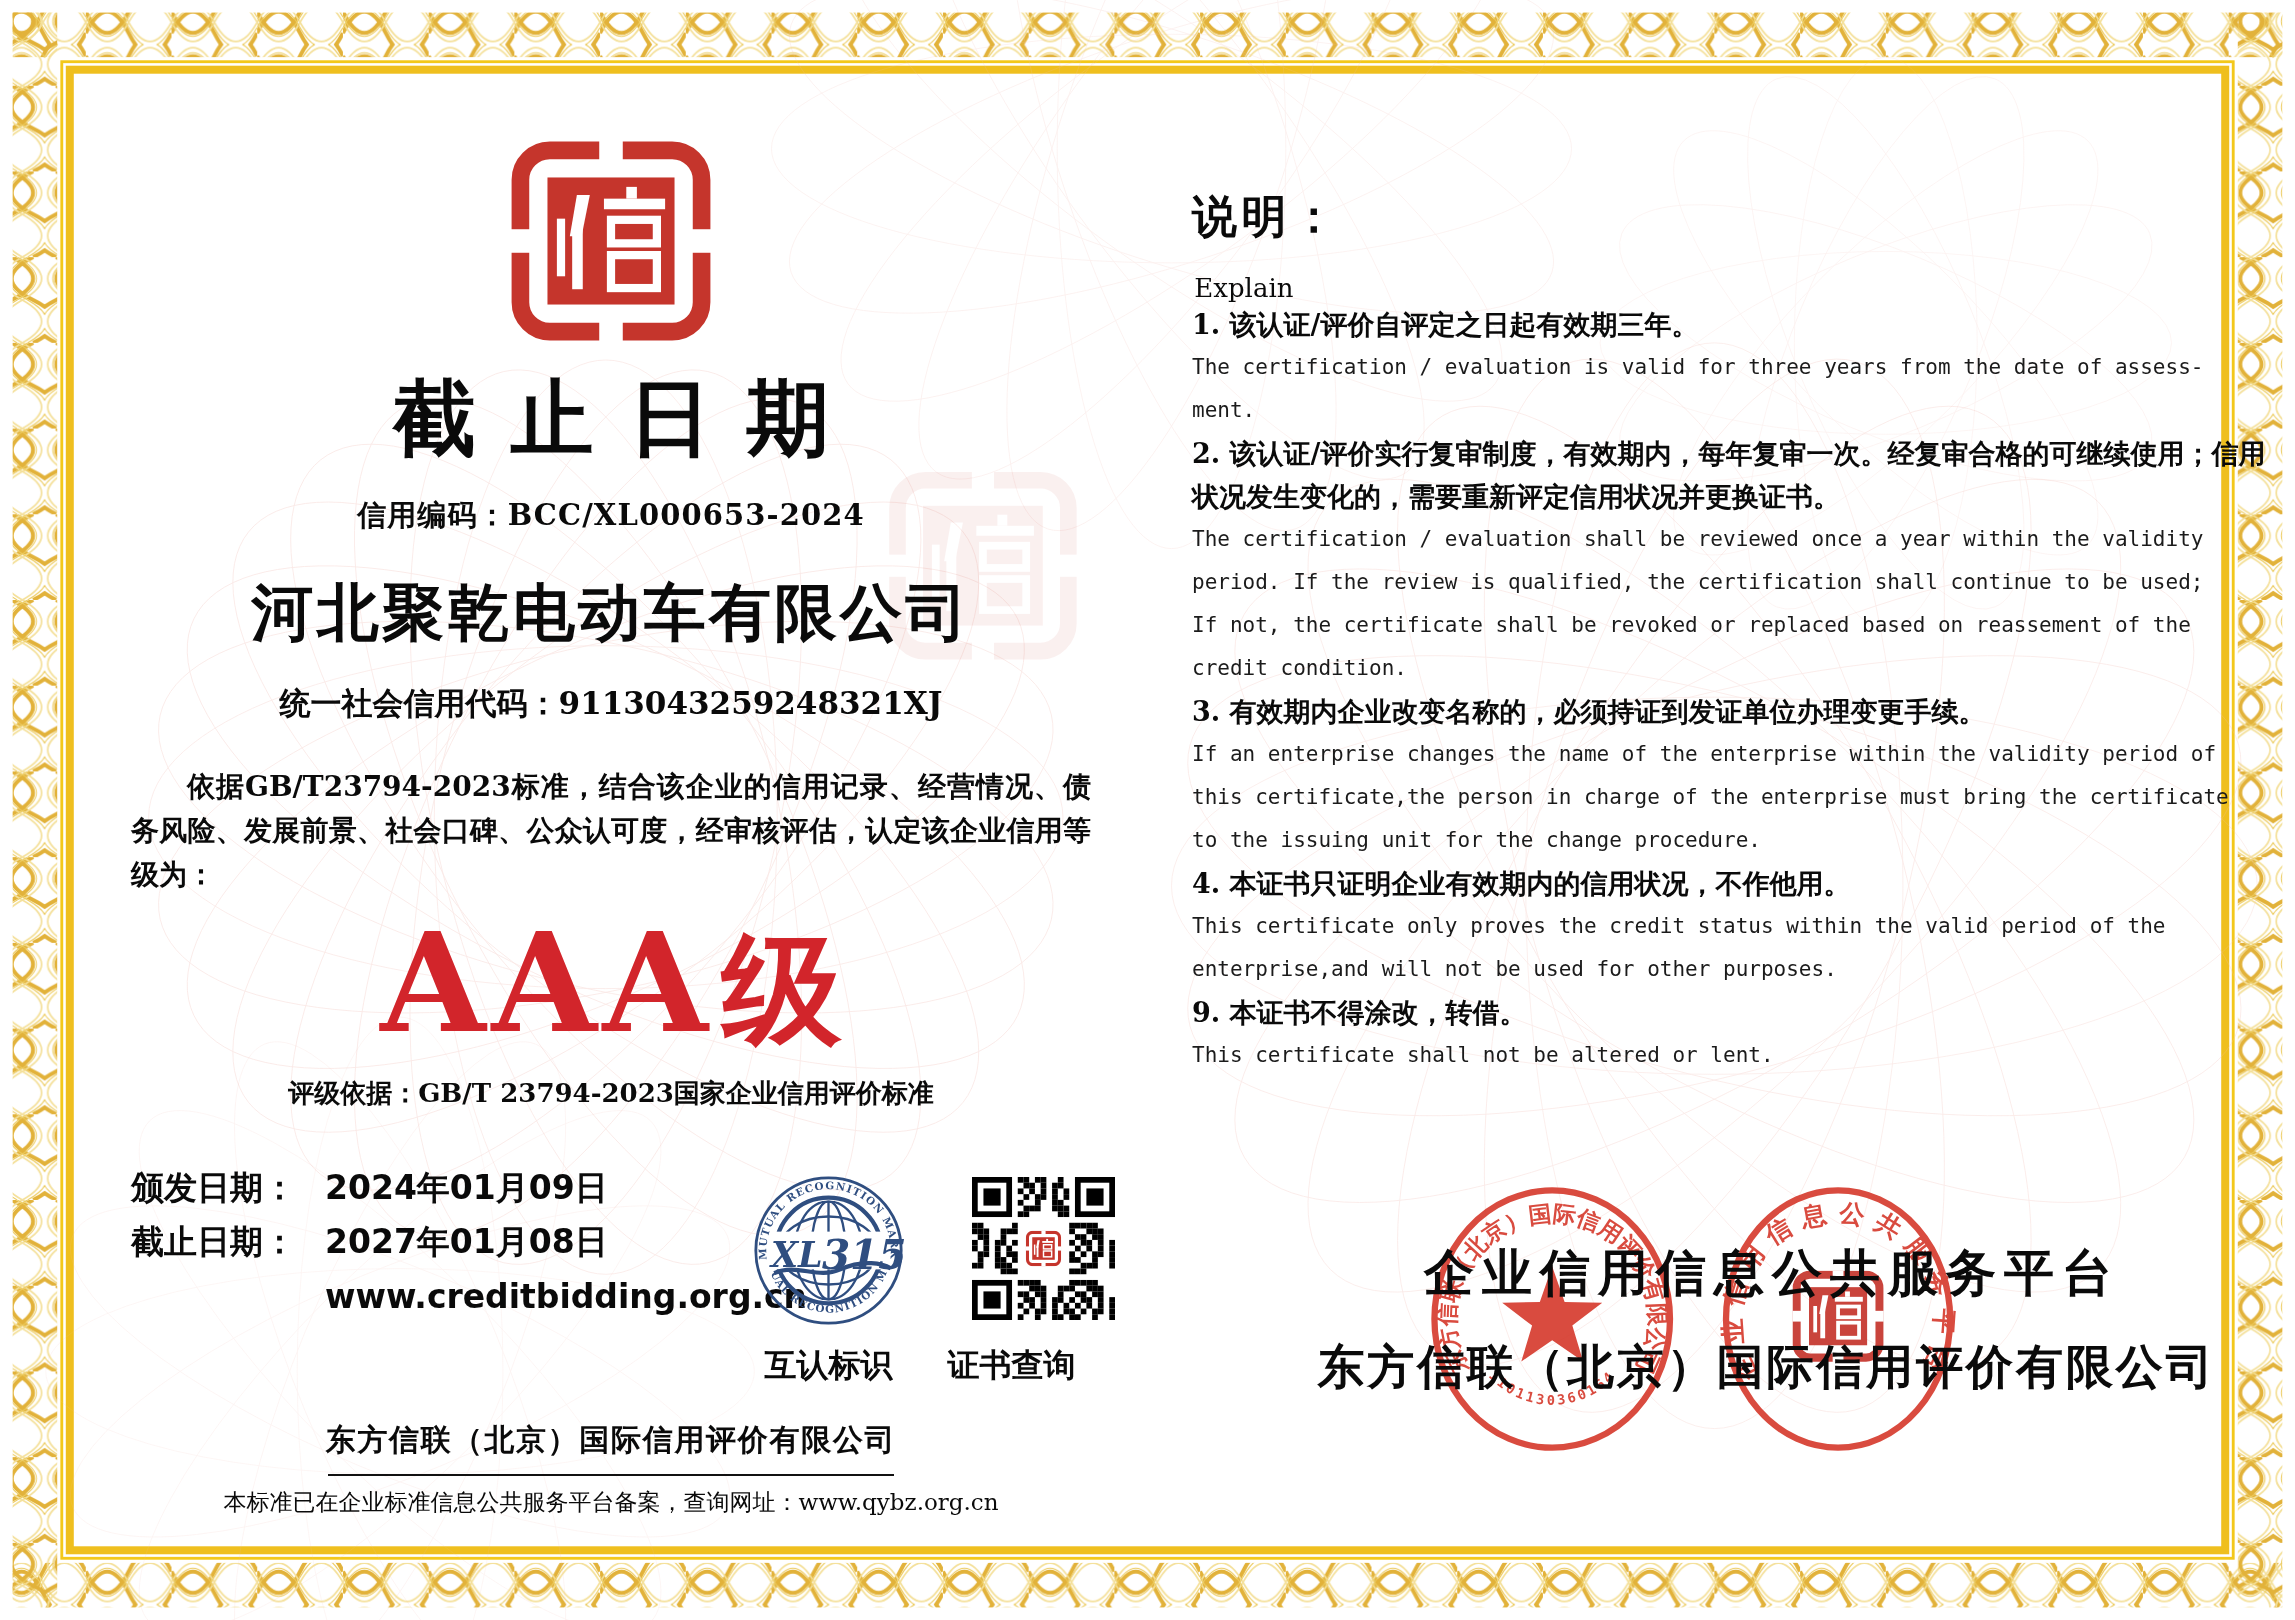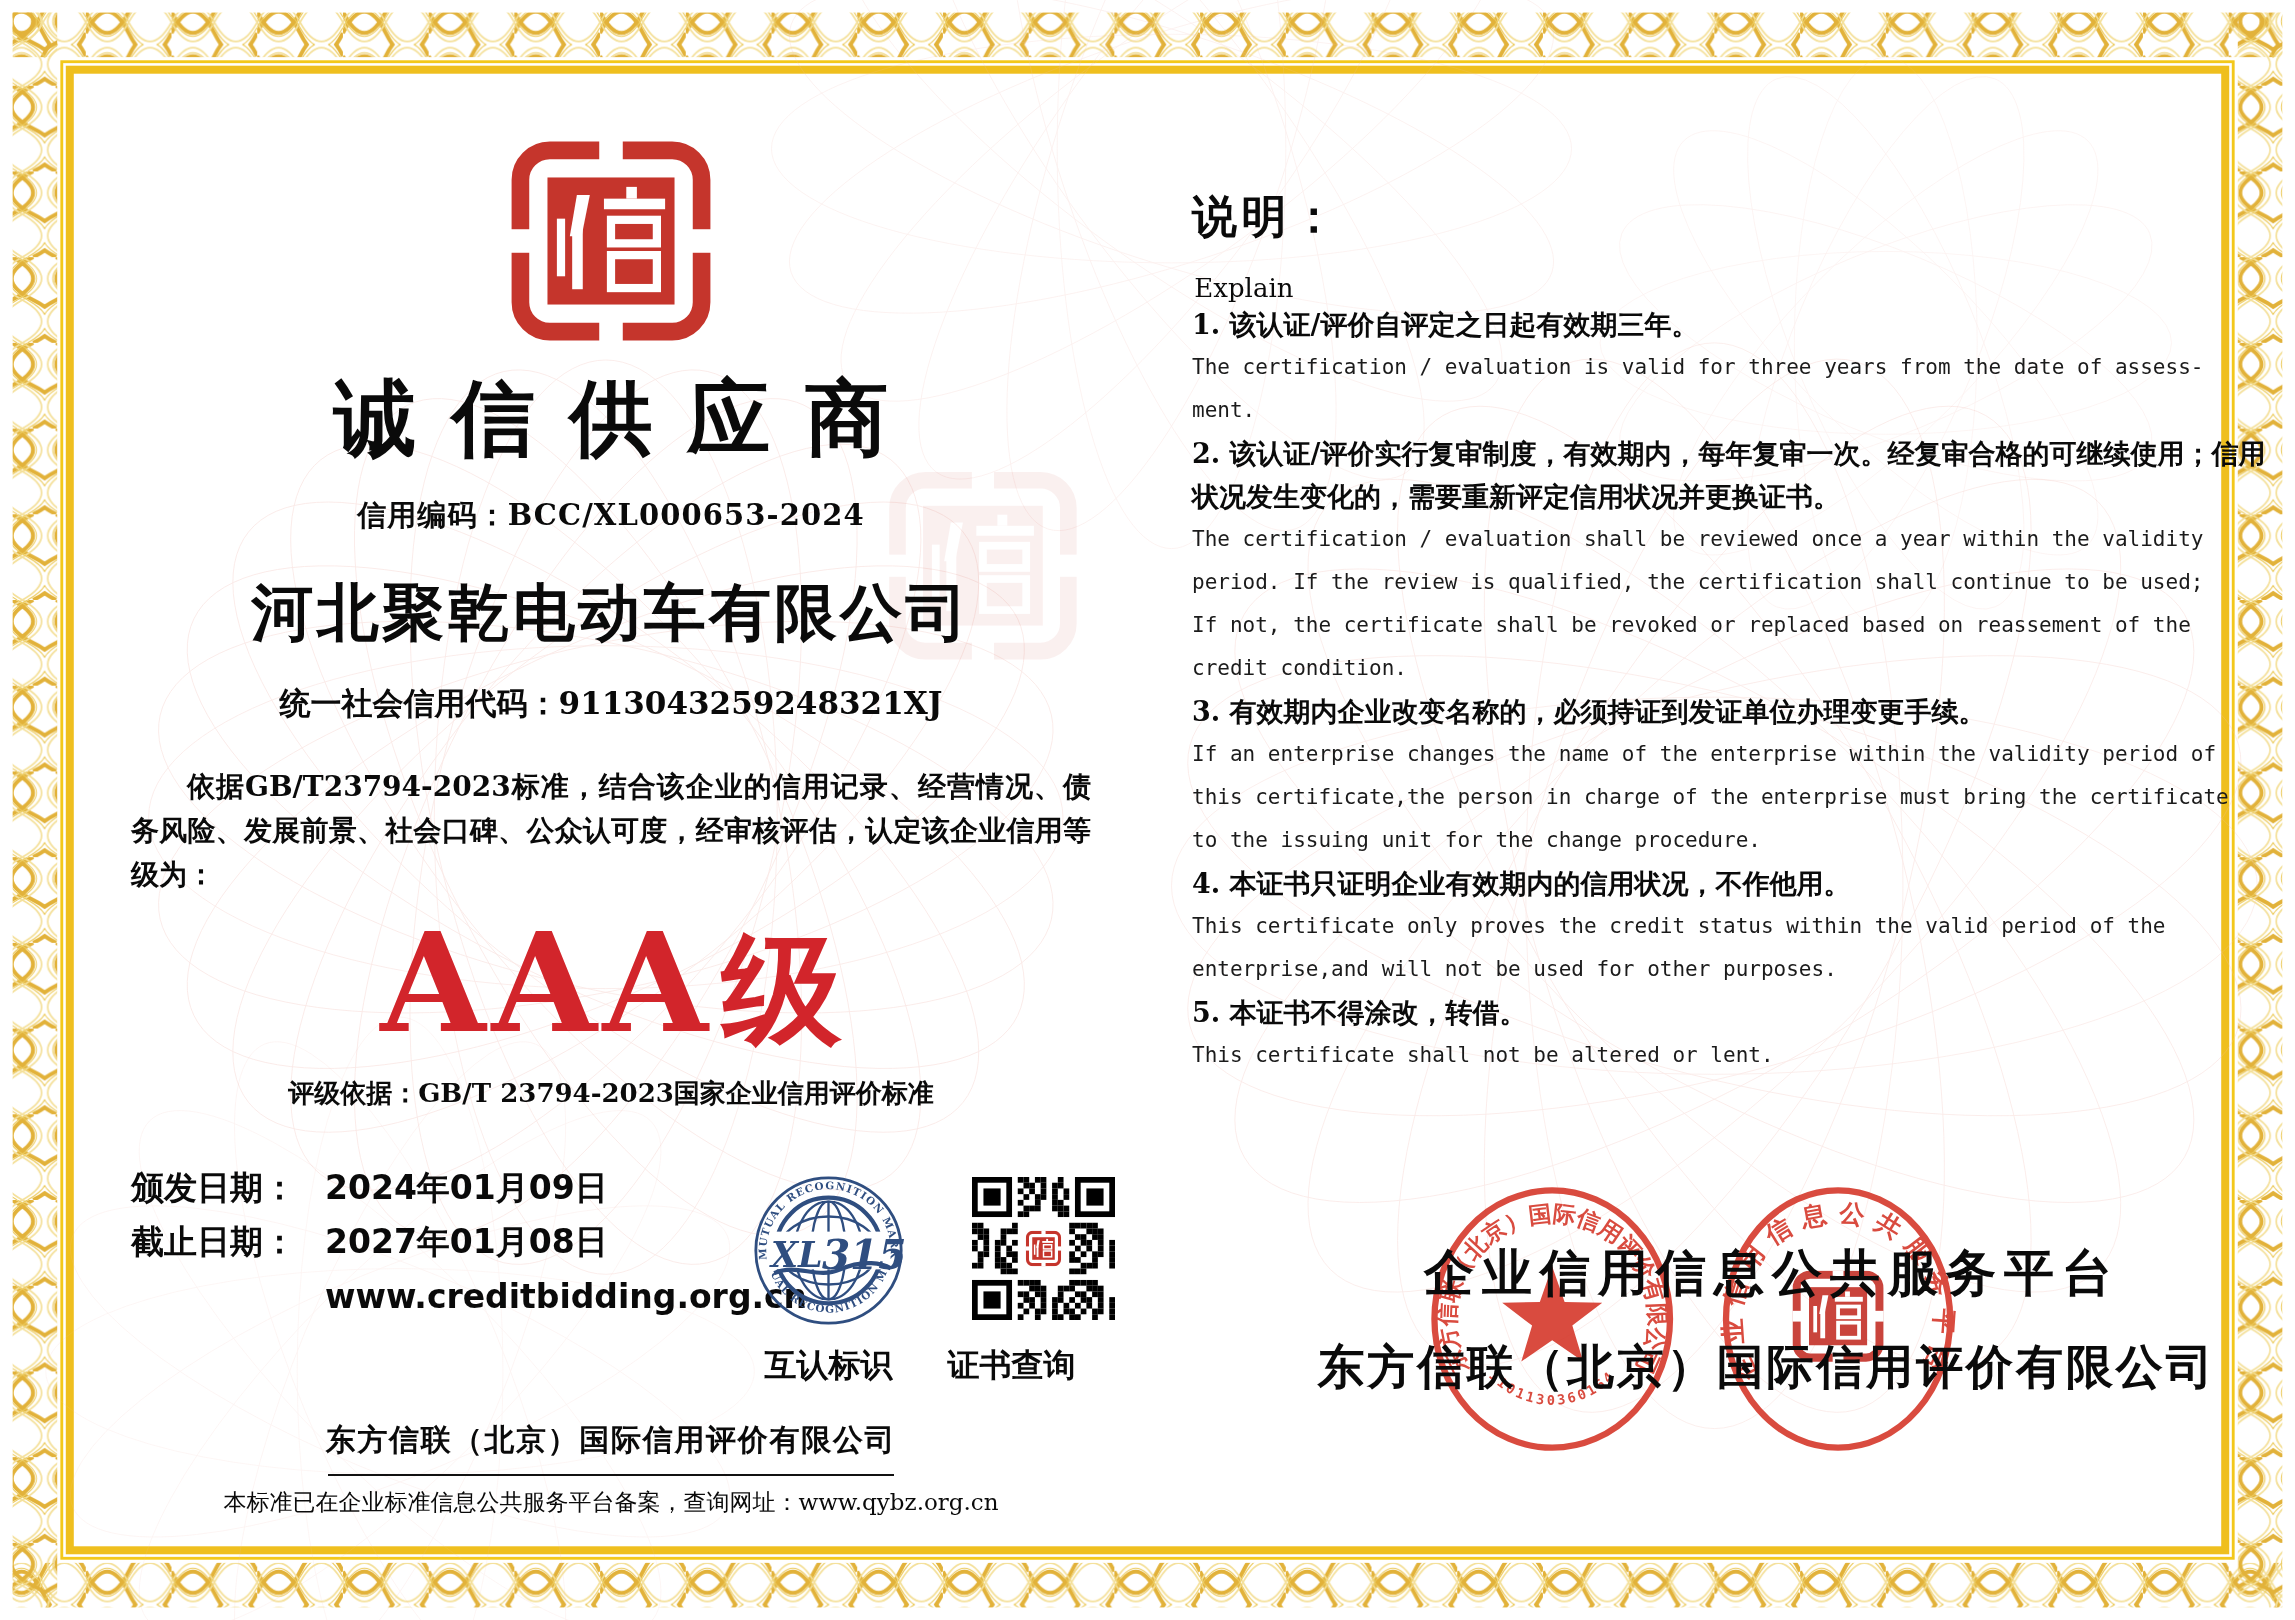--- a/index.html
+++ b/index.html
@@ -163,21 +163,21 @@
 
     <use href="#xinseal" x="1555" y="825" width="330" height="330" opacity="0.07"></use>
   </svg>
 
   <div id="leftcol" class="col">
     <div class="abs logo-wrap">
       <svg width="200" height="200" viewBox="0 0 340 340">
           <use href="#xinseal"></use>
         </svg>
     </div>
-    <div class="abs title">诚信供应商</div>
+    <div class="abs title">截止日期</div>
     <div class="abs credit-code">信用编码：BCC/XL000653-2024</div>
     <div class="abs company">河北聚乾电动车有限公司</div>
     <div class="abs uscc">统一社会信用代码：9113043259248321XJ</div>
     <div class="abs statement">依据GB/T23794-2023标准，结合该企业的信用记录、经营情况、债务风险、发展前景、社会口碑、公众认可度，经审核评估，认定该企业信用等级为：</div>
     <div class="abs grade">
       <span class="aaa">AAA</span><span class="ji">级</span>
     </div>
     <div class="abs rating-basis">评级依据：GB/T 23794-2023国家企业信用评价标准</div>
     <div class="abs info">
       <div class="row">
@@ -434,21 +434,21 @@
         <div class="x-en">period. If the review is qualified,  the certification shall continue to be used;</div>
         <div class="x-en">If not, the certificate shall be revoked or replaced based on reassement of the</div>
         <div class="x-en">credit condition.</div>
         <div class="x-zh">3. 有效期内企业改变名称的，必须持证到发证单位办理变更手续。</div>
         <div class="x-en">If an enterprise changes the name of the enterprise within the validity period of</div>
         <div class="x-en">this certificate,the person in charge of the enterprise must bring the certificate</div>
         <div class="x-en">to the issuing unit for the change procedure.</div>
         <div class="x-zh">4. 本证书只证明企业有效期内的信用状况，不作他用。</div>
         <div class="x-en">This certificate only proves the credit status within the valid period of the</div>
         <div class="x-en">enterprise,and will not be used for other purposes.</div>
-        <div class="x-zh">5. 本证书不得涂改，转借。</div>
+        <div class="x-zh">9. 本证书不得涂改，转借。</div>
         <div class="x-en">This certificate shall not be altered or lent.</div>
       </div>
   </div>
 
   <svg id="stamps" viewBox="0 0 1060 540">
     <defs>
       <path id="ringLTop" d="M -120,120 A 170,170 0 1 1 120,120" fill="none"></path>
       <path id="ringLBot" d="M -110,102 A 150,150 0 0 0 110,102" fill="none"></path>
       <path id="ringRTop" d="M -120,120 A 170,170 0 1 1 120,120" fill="none"></path>
     </defs>

